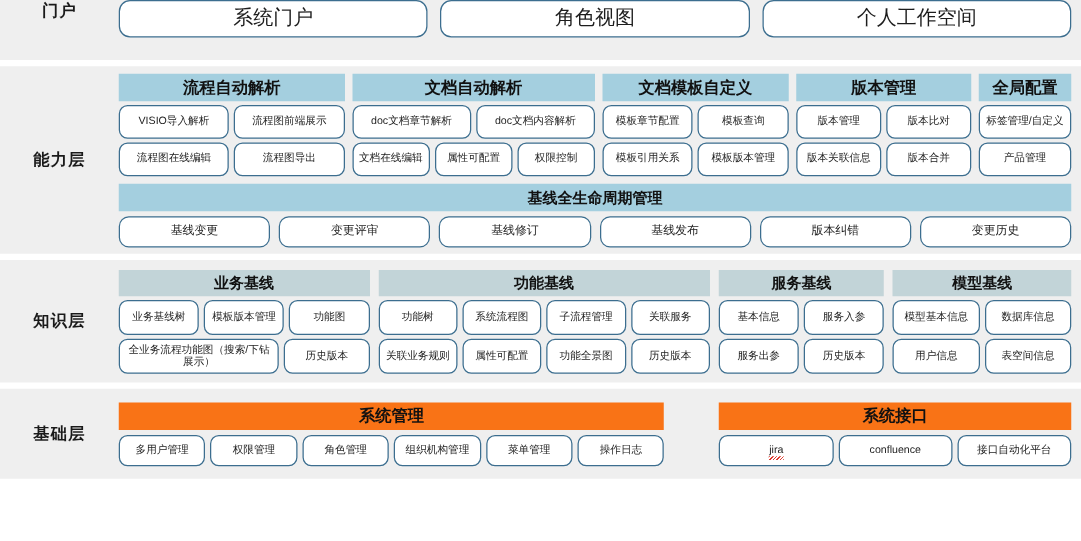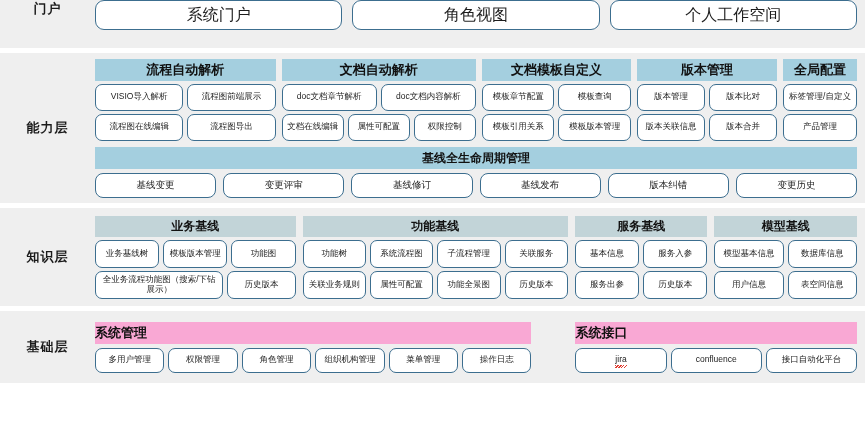--- a/index.html
+++ b/index.html
@@ -111,25 +111,25 @@
     line-height: 21px;
   }
   .kg-row { display: flex; gap: 4px; }
   .kg-row .btn { flex: 1 1 0; height: 28px; }
 
   
   .base-band { height: 72px; align-items: center; }
   .base-groups { display: flex; gap: 44px; }
   .base-group { display: flex; flex-direction: column; gap: 4px; }
   .bg-head {
-    background: #f9a8d4;
+    background: #f97316;
     color: #111;
     font-weight: bold;
     font-size: 13px;
-    text-align: left;
+    text-align: center;
     height: 22px;
     line-height: 22px;
   }
   .bg-row { display: flex; gap: 4px; }
   .bg-row .btn { flex: 1 1 0; height: 25px; }
 
   .jira-label { position: relative; display:inline-block; color:#1d1d1d; }
   .jira-label::after {
     content: "";
     position: absolute;

